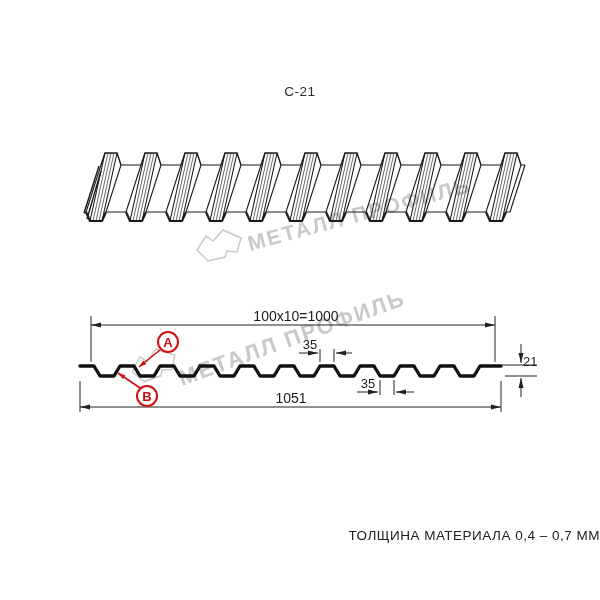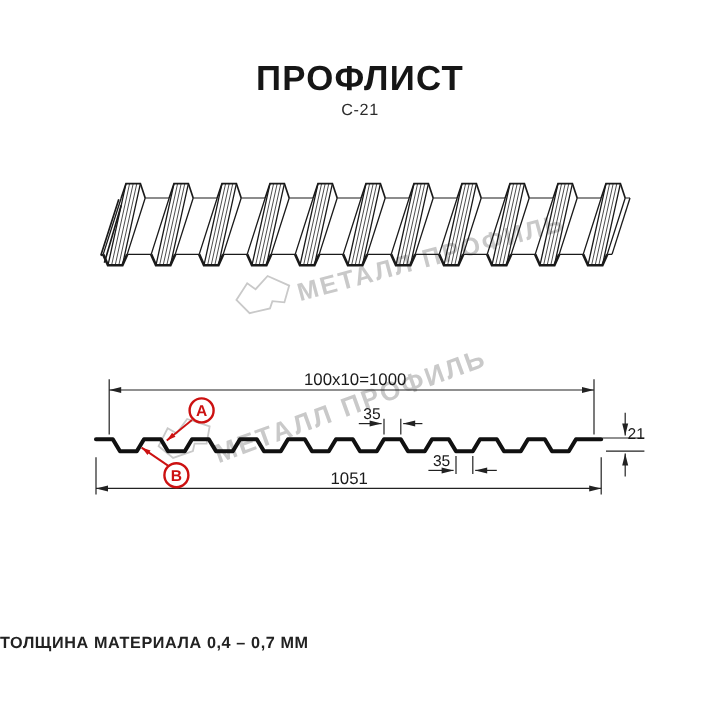--- a/index.html
+++ b/index.html
@@ -7,22 +7,22 @@
     --ink:#1a1a1a;
     --watermark:#c9c9c9;
   }
   html,body{margin:0;padding:0;background:#ffffff;}
   .canvas{position:relative;width:600px;height:600px;background:#fff;overflow:hidden;
           font-family:"Liberation Sans",sans-serif;}
   .title{position:absolute;top:50px;left:0;width:600px;text-align:center;
          font-size:29px;font-weight:bold;letter-spacing:1px;color:#161616;}
   .subtitle{position:absolute;top:84px;left:0;width:600px;text-align:center;
             font-size:13.5px;font-weight:normal;letter-spacing:.5px;color:#2b2b2b;}
-  .footer{position:absolute;top:528px;left:0;width:600px;text-align:left;
-          font-size:13.5px;font-weight:bold;letter-spacing:.5px;color:#222;}
+  .footer{position:absolute;top:528px;left:0;width:600px;text-align:right;
+          font-size:13.5px;font-weight:normal;letter-spacing:.5px;color:#222;}
   svg{position:absolute;left:0;top:0;}
   svg text{font-family:"Liberation Sans",sans-serif;}
   .ink{stroke:var(--ink);fill:none;}
   .s22{stroke-width:2.2}.s14{stroke-width:1.4}.s12{stroke-width:1.1}.s07{stroke-width:0.65}
   .dimline{stroke:#222;stroke-width:1;fill:none;}
   .dimtext{fill:#1a1a1a;font-size:13px;}
   .dimtext-lg{fill:#1a1a1a;font-size:14px;}
   .profile{stroke:#111;stroke-width:3.4;fill:none;stroke-linejoin:round;stroke-linecap:round;}
   .red{stroke:var(--accent);fill:none;stroke-width:2;}
   .redline{stroke:var(--accent);fill:none;stroke-width:1.6;}
@@ -31,21 +31,20 @@
   .redarrow{fill:var(--accent);}
   .wm-stroke{stroke:var(--watermark);stroke-width:1.5;fill:none;}
   .wm-text{fill:var(--watermark);font-size:21px;font-weight:bold;letter-spacing:2px;}
   .wm-text2{fill:var(--watermark);font-size:22px;font-weight:bold;letter-spacing:2px;}
 </style>
 </head>
 <body>
 
 <div class="canvas">
 
-  <div class="title">ПРОФЛИСТ</div>
   <div class="subtitle">С-21</div>
 
   <svg width="600" height="600" viewBox="0 0 600 600">
     <defs>
       <marker id="arrB" markerWidth="11" markerHeight="6" refX="10.5" refY="3" orient="auto-start-reverse" markerUnits="userSpaceOnUse">
         <path d="M0.5,0.5 L10.5,3 L0.5,5.5 Z" class="blackarrow"></path>
       </marker>
       <marker id="arrR" markerWidth="9" markerHeight="6" refX="8" refY="2.75" orient="auto-start-reverse" markerUnits="userSpaceOnUse">
         <path d="M0.5,0.5 L8,2.75 L0.5,5 Z" class="redarrow"></path>
       </marker>

